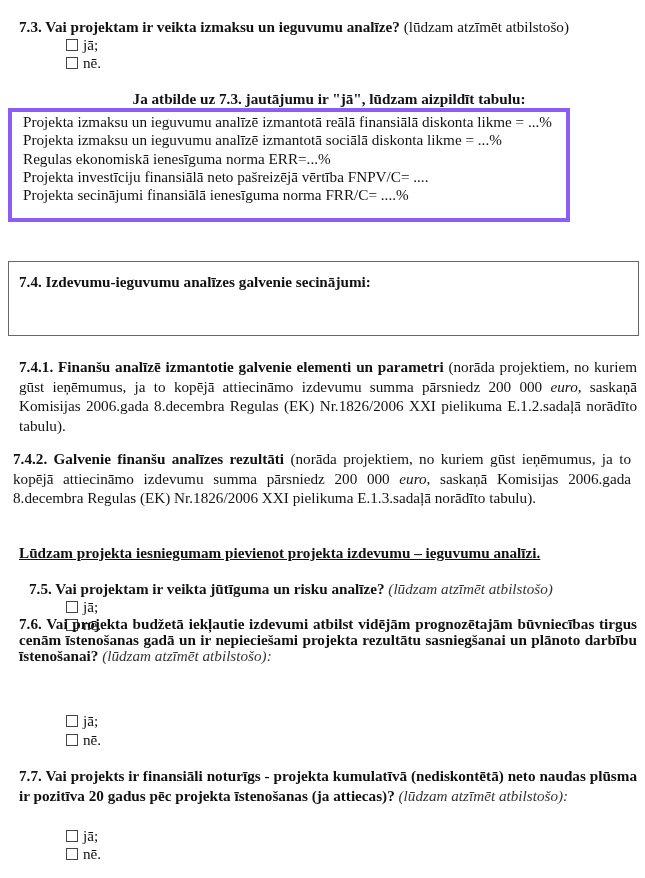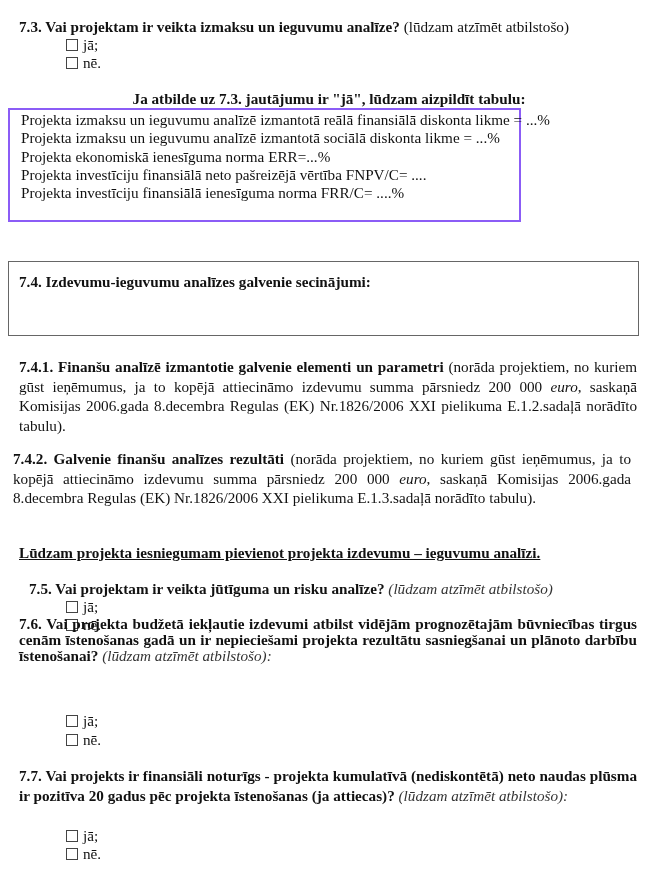--- a/index.html
+++ b/index.html
@@ -7,21 +7,21 @@
     width:645px; height:878px; position:relative; overflow:hidden;
     font-family: "Liberation Serif", "DejaVu Serif", serif;
     font-size:15.2px; color:#111; line-height:18px;
   }
   .abs { position:absolute; }
   b, .b { font-weight:bold; }
   .it { font-style:italic; color:#333; }
   .q { left:19px; width:620px; }
   .opt { left:66px; white-space:nowrap;text-align:center; }
   .cb { display:inline-block; width:10px; height:10px; border:1px solid #444; margin-right:5px; vertical-align:-1px; background:#fff; cursor:pointer; }
-  .tbl { left:8px; top:108px; width:513px; height:114px; border:2px solid #8b5cf6; box-sizing:border-box; padding:1px 0 0 11px; }
+  .tbl { left:8px; top:108px; width:562px; height:114px; border:4px solid #8b5cf6; box-sizing:border-box; padding:1px 0 0 11px; }
   .tbl div { white-space:nowrap; height:18.3px; }
   .ansbox { left:8px; top:261px; width:631px; height:75px; border:1px solid #666; box-sizing:border-box; }
   .just { text-align:justify; }
   .ul { text-decoration:underline; font-weight:bold; }
 </style>
 </head>
 <body>
 
 <div class="abs q" style="top:18px;">
   <b>7.3. Vai projektam ir veikta izmaksu un ieguvumu analīze?</b><span> (lūdzam atzīmēt atbilstošo)</span>
@@ -30,23 +30,23 @@
   <span class="cb"></span><span>jā;</span>
 </div>
 <div class="abs opt" style="top:54px;">
   <span class="cb"></span><span>nē.</span>
 </div>
 
 <div class="abs q b" style="top:90px;text-align:center;">Ja atbilde uz 7.3. jautājumu ir "jā", lūdzam aizpildīt tabulu:</div>
 <div class="abs tbl">
   <div>Projekta izmaksu un ieguvumu analīzē izmantotā reālā finansiālā diskonta likme = ...%</div>
   <div>Projekta izmaksu un ieguvumu analīzē izmantotā sociālā diskonta likme = ...%</div>
-  <div>Projekta ekonomiskā ienesīguma norma ERR=...%</div>
+  <div>Regulas ekonomiskā ienesīguma norma ERR=...%</div>
   <div>Projekta investīciju finansiālā neto pašreizējā vērtība FNPV/C= ....</div>
-  <div>Projekta investīciju finansiālā ienesīguma norma FRR/C= ....%</div>
+  <div>Projekta secinājumi finansiālā ienesīguma norma FRR/C= ....%</div>
 </div>
 
 <div class="abs q b" style="top:243px;margin-top:30px;">7.4. Izdevumu-ieguvumu analīzes galvenie secinājumi:</div>
 <div class="abs ansbox"></div>
 
 <div class="abs just" style="left:19px; width:618px; top:357px; line-height:19.5px;">
   <b>7.4.1. Finanšu analīzē izmantotie galvenie elementi un parametri</b><span> (norāda projektiem, no kuriem gūst ieņēmumus, ja to kopējā attiecināmo izdevumu summa pārsniedz 200 000 </span><i>euro</i><span>, saskaņā Komisijas 2006.gada 8.decembra Regulas (EK) Nr.1826/2006 XXI pielikuma E.1.2.sadaļā norādīto tabulu).</span>
 </div>
 
 <div class="abs just" style="left:13px; width:618px; top:449px; line-height:19.5px;">

